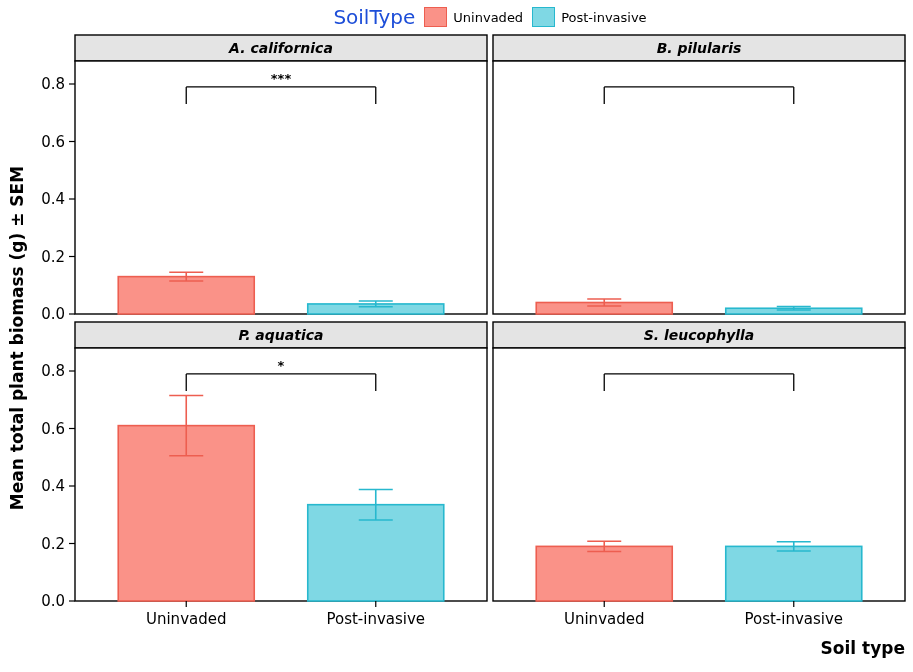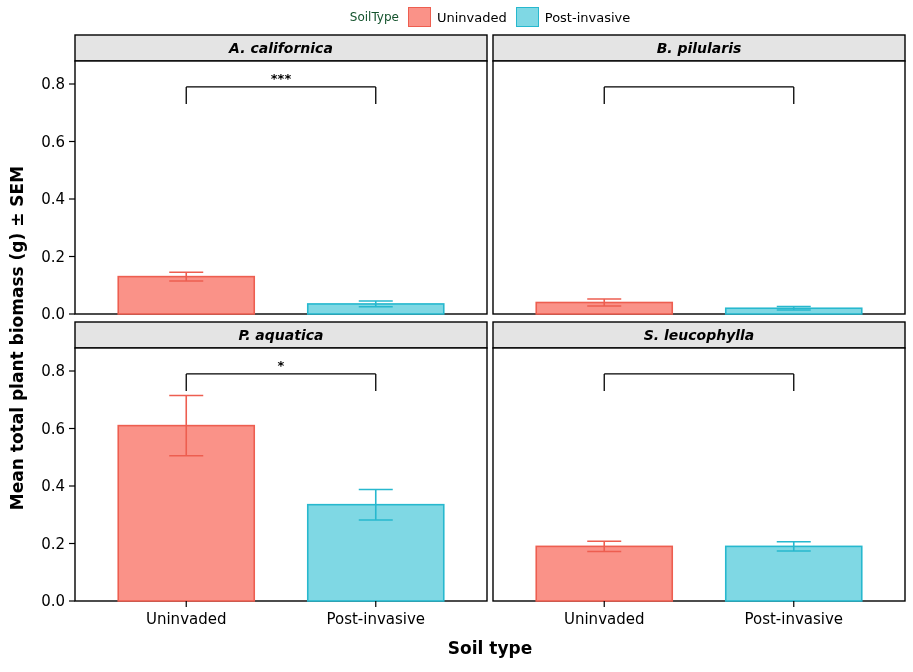--- a/index.html
+++ b/index.html
@@ -7,35 +7,35 @@
     position:relative;
     width:913px;height:672px;
     background:#ffffff;
     font-family:"DejaVu Sans", sans-serif;
     overflow:hidden;
   }
   .legend{
     position:absolute;top:2px;left:75px;width:830px;height:30px;
     display:flex;justify-content:center;align-items:center;gap:9px;
   }
-  .legend-title{font-size:12px;color:#14532d;}
+  .legend-title{font-size:20px;color:#1d4ed8;}
   .legend-item{display:flex;align-items:center;gap:6px;}
   .legend-item span.lbl{font-size:13px;color:#000;}
   .swatch{display:inline-block;width:23px;height:20px;box-sizing:border-box;}
   .ylabel-wrap{
     position:absolute;left:0px;top:30px;width:34px;height:615px;
     display:flex;align-items:center;justify-content:center;
   }
   .ylabel{
     transform:rotate(-90deg);white-space:nowrap;
     font-size:17px;font-weight:bold;color:#000;
   }
   .xlabel{
     position:absolute;left:75px;top:638px;width:830px;
-    text-align:center;font-size:17px;font-weight:bold;color:#000;
+    text-align:right;font-size:17px;font-weight:bold;color:#000;
   }
   svg{position:absolute;left:0;top:0;}
 </style>
 </head>
 <body>
 
 <div class="page">
 
   <svg id="chart" width="913" height="672" viewBox="0 0 913 672">
       <g>

